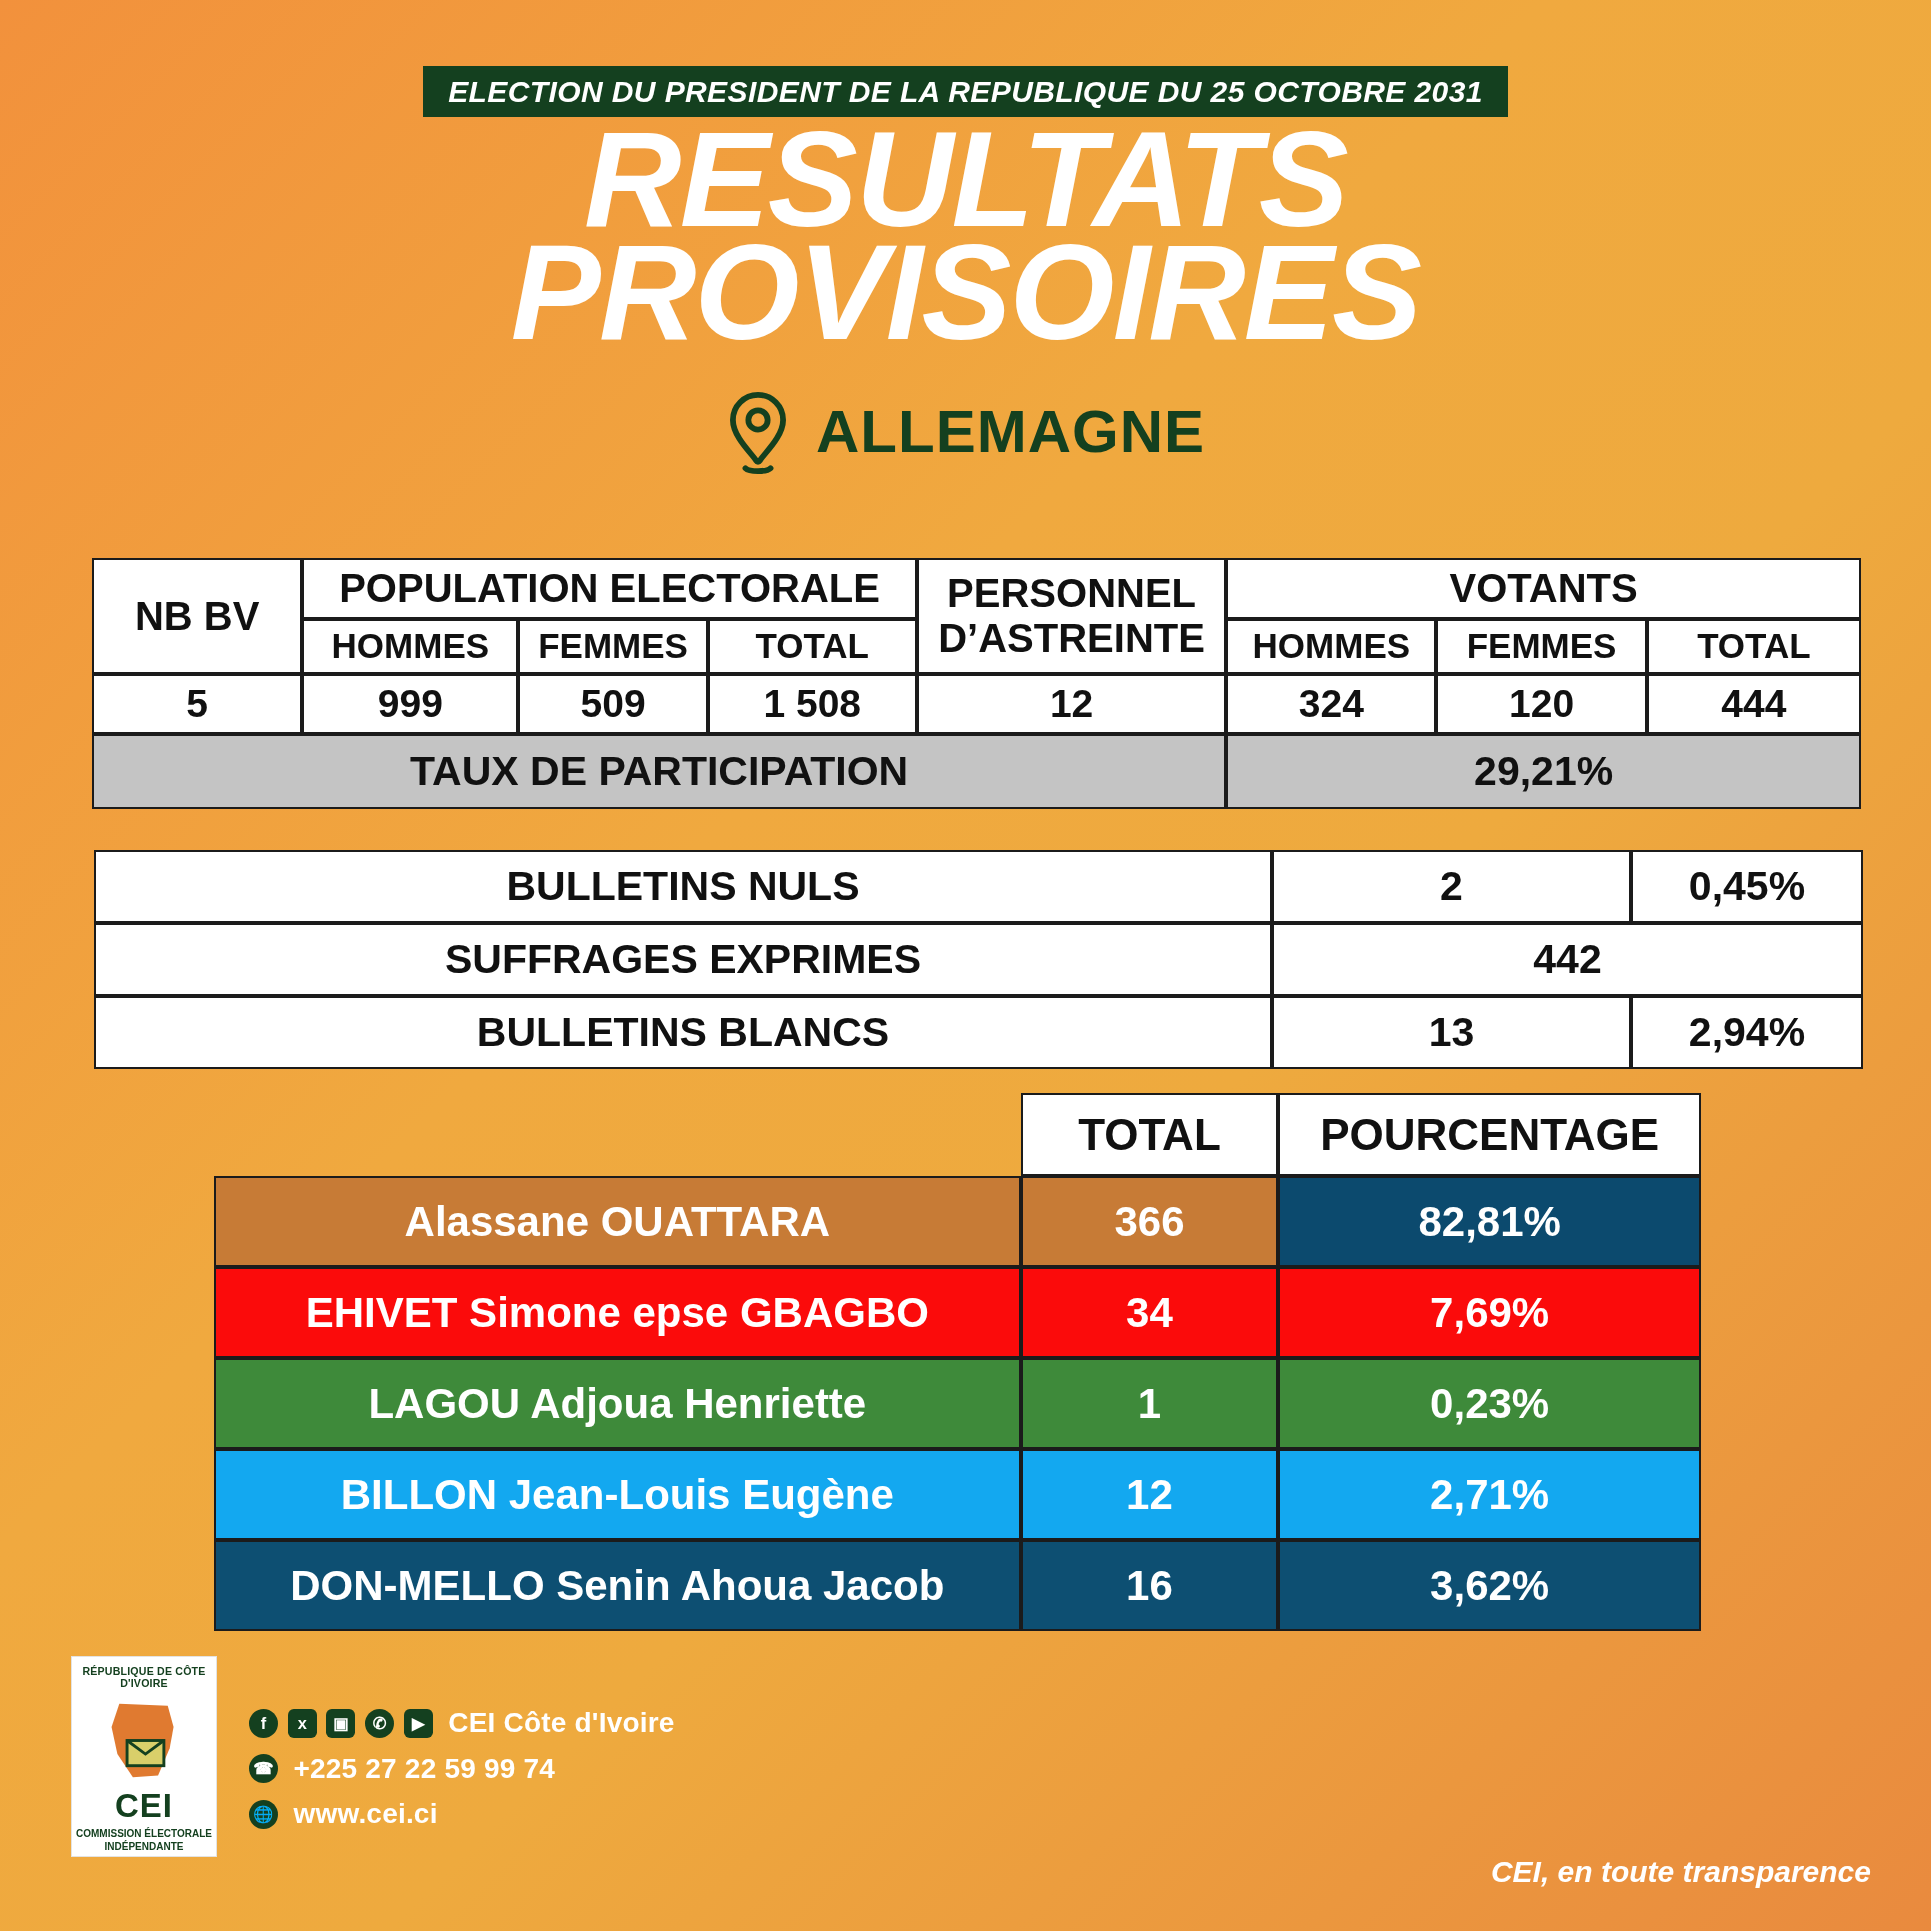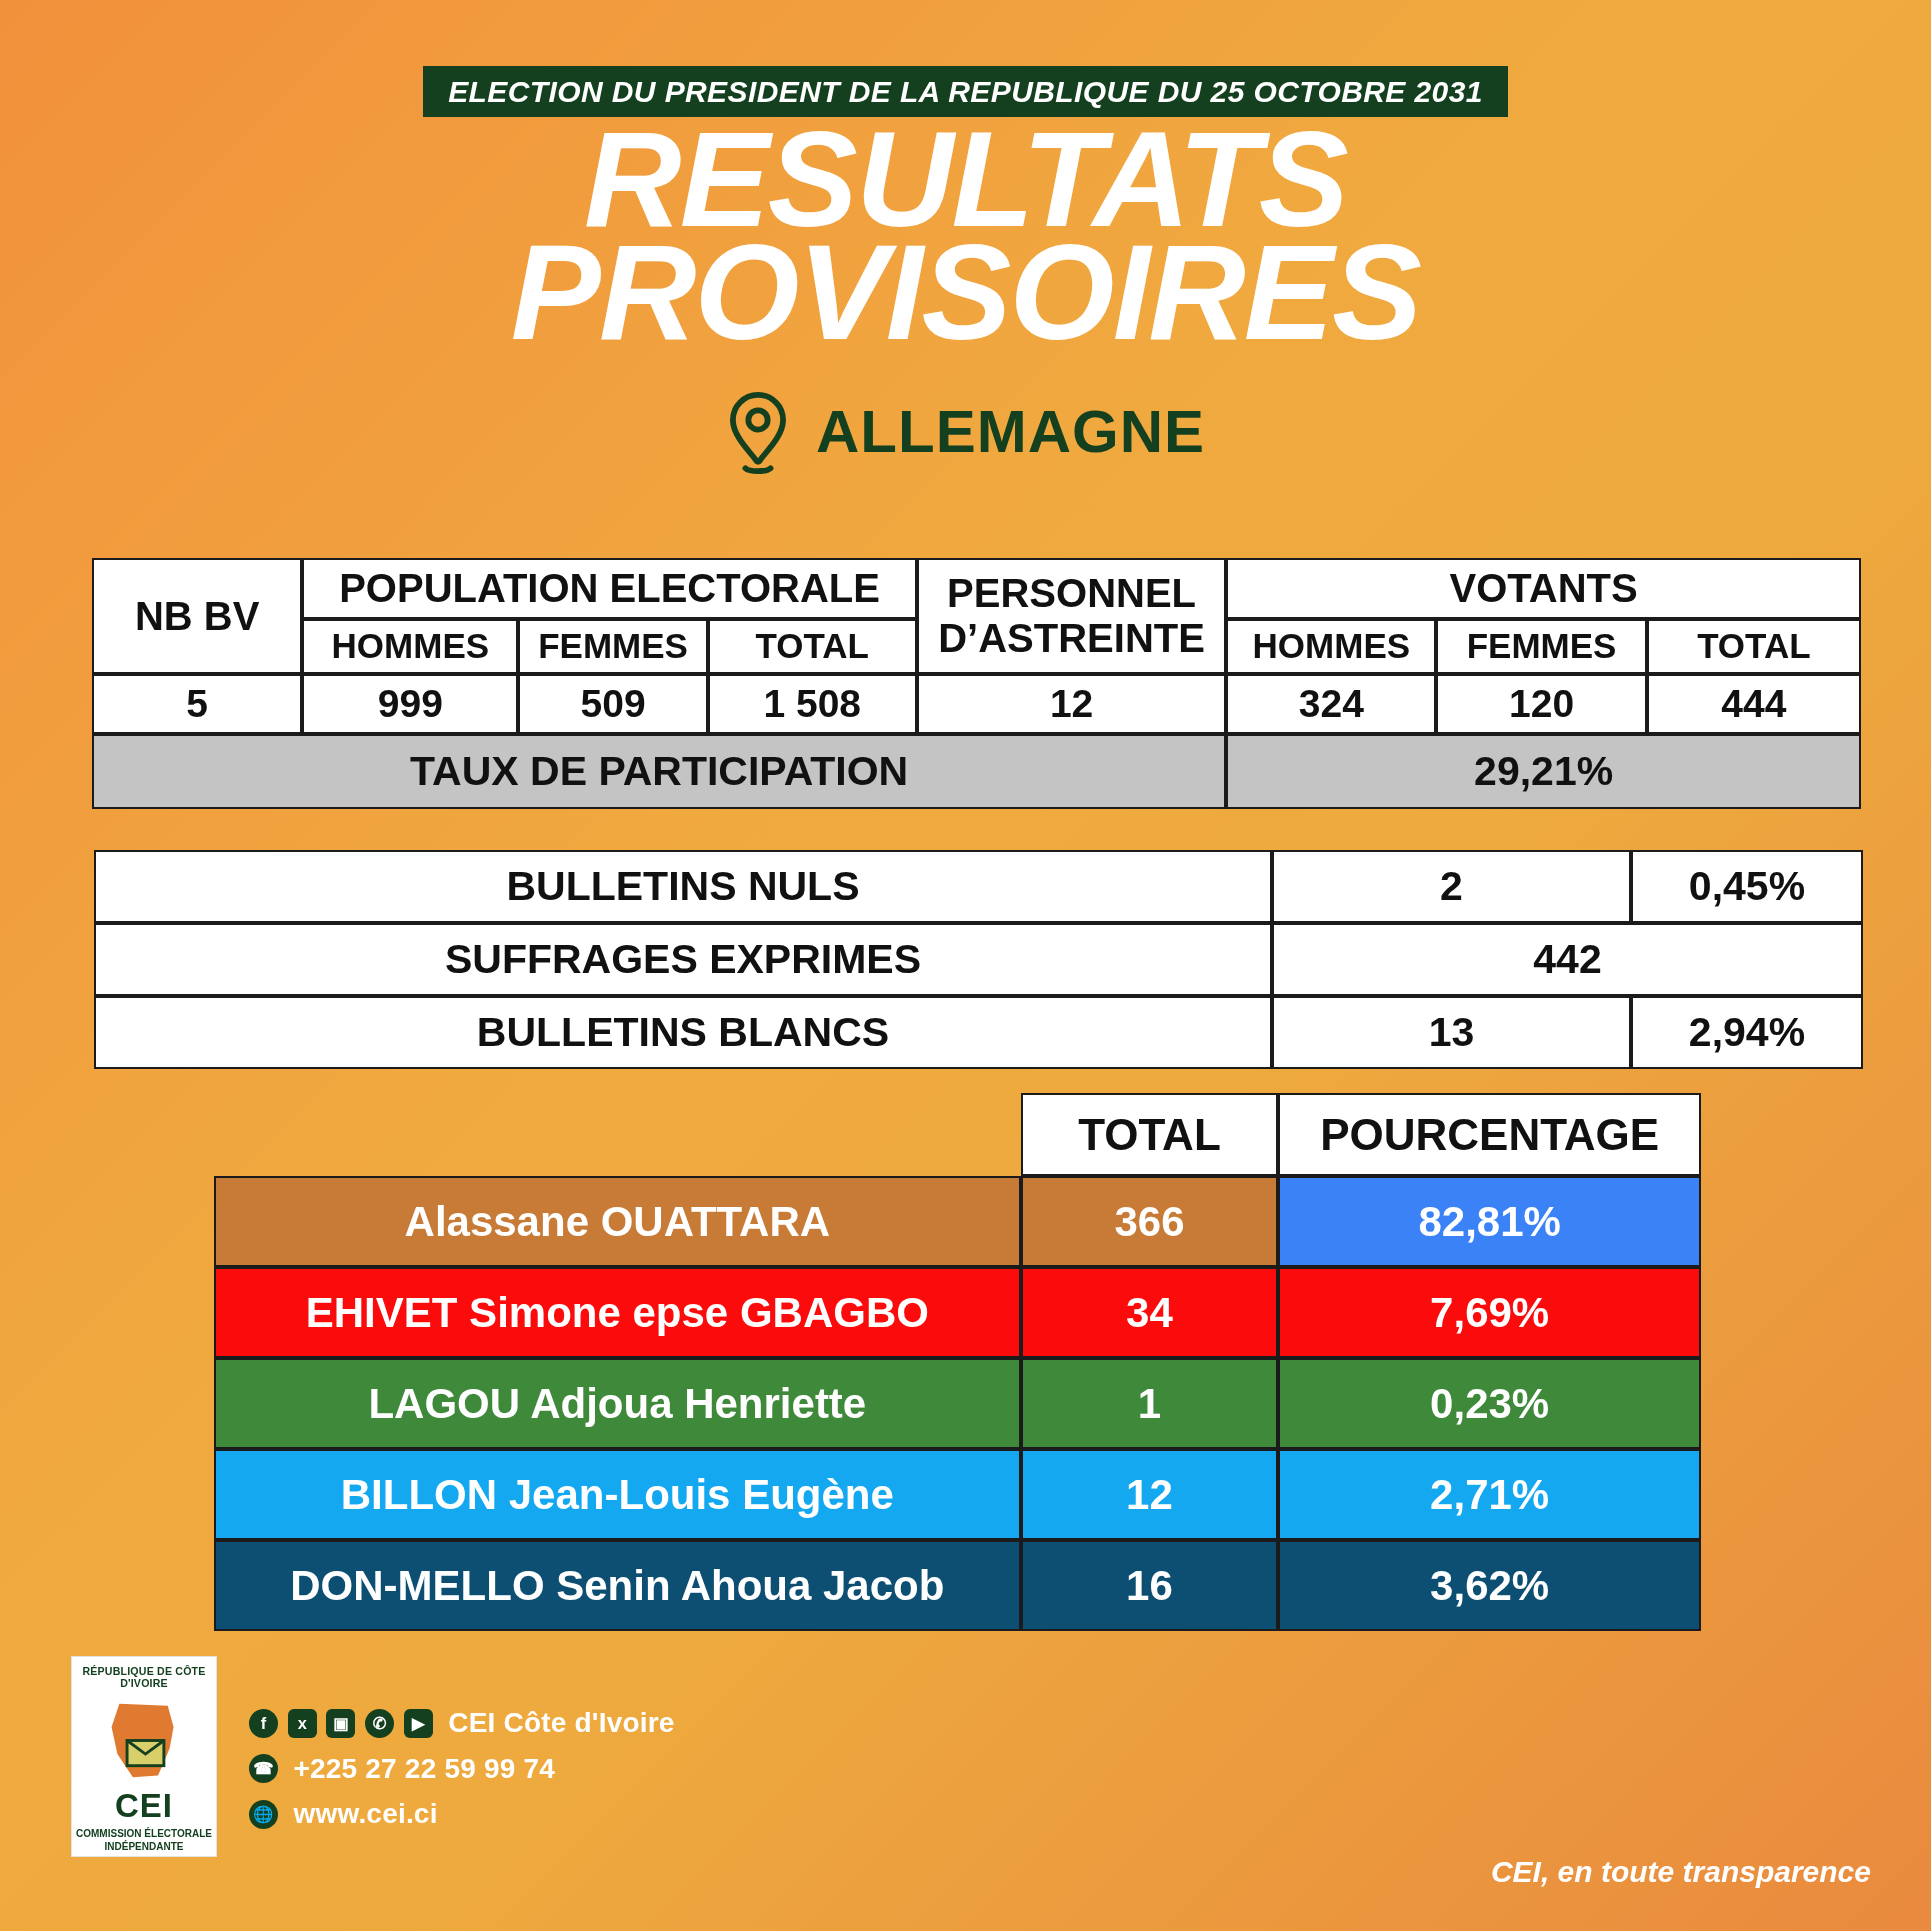--- a/index.html
+++ b/index.html
@@ -342,21 +342,21 @@
     </colgroup>
     <tbody>
         <tr class="hdr">
       <td class="blank"></td>
       <td>TOTAL</td>
       <td>POURCENTAGE</td>
     </tr>
     <tr class="cand">
       <td style="background:#c77b36">Alassane OUATTARA</td>
       <td class="num" style="background:#c77b36">366</td>
-      <td class="num" style="background:#3b82f6">82,81%</td>
+      <td class="num" style="background:#0c4a6e">82,81%</td>
     </tr>
     <tr class="cand">
       <td style="background:#fb0b0b">EHIVET Simone epse GBAGBO</td>
       <td class="num" style="background:#fb0b0b">34</td>
       <td class="num" style="background:#fb0b0b">7,69%</td>
     </tr>
     <tr class="cand">
       <td style="background:#3e8a3a">LAGOU Adjoua Henriette</td>
       <td class="num" style="background:#3e8a3a">1</td>
       <td class="num" style="background:#3e8a3a">0,23%</td>

